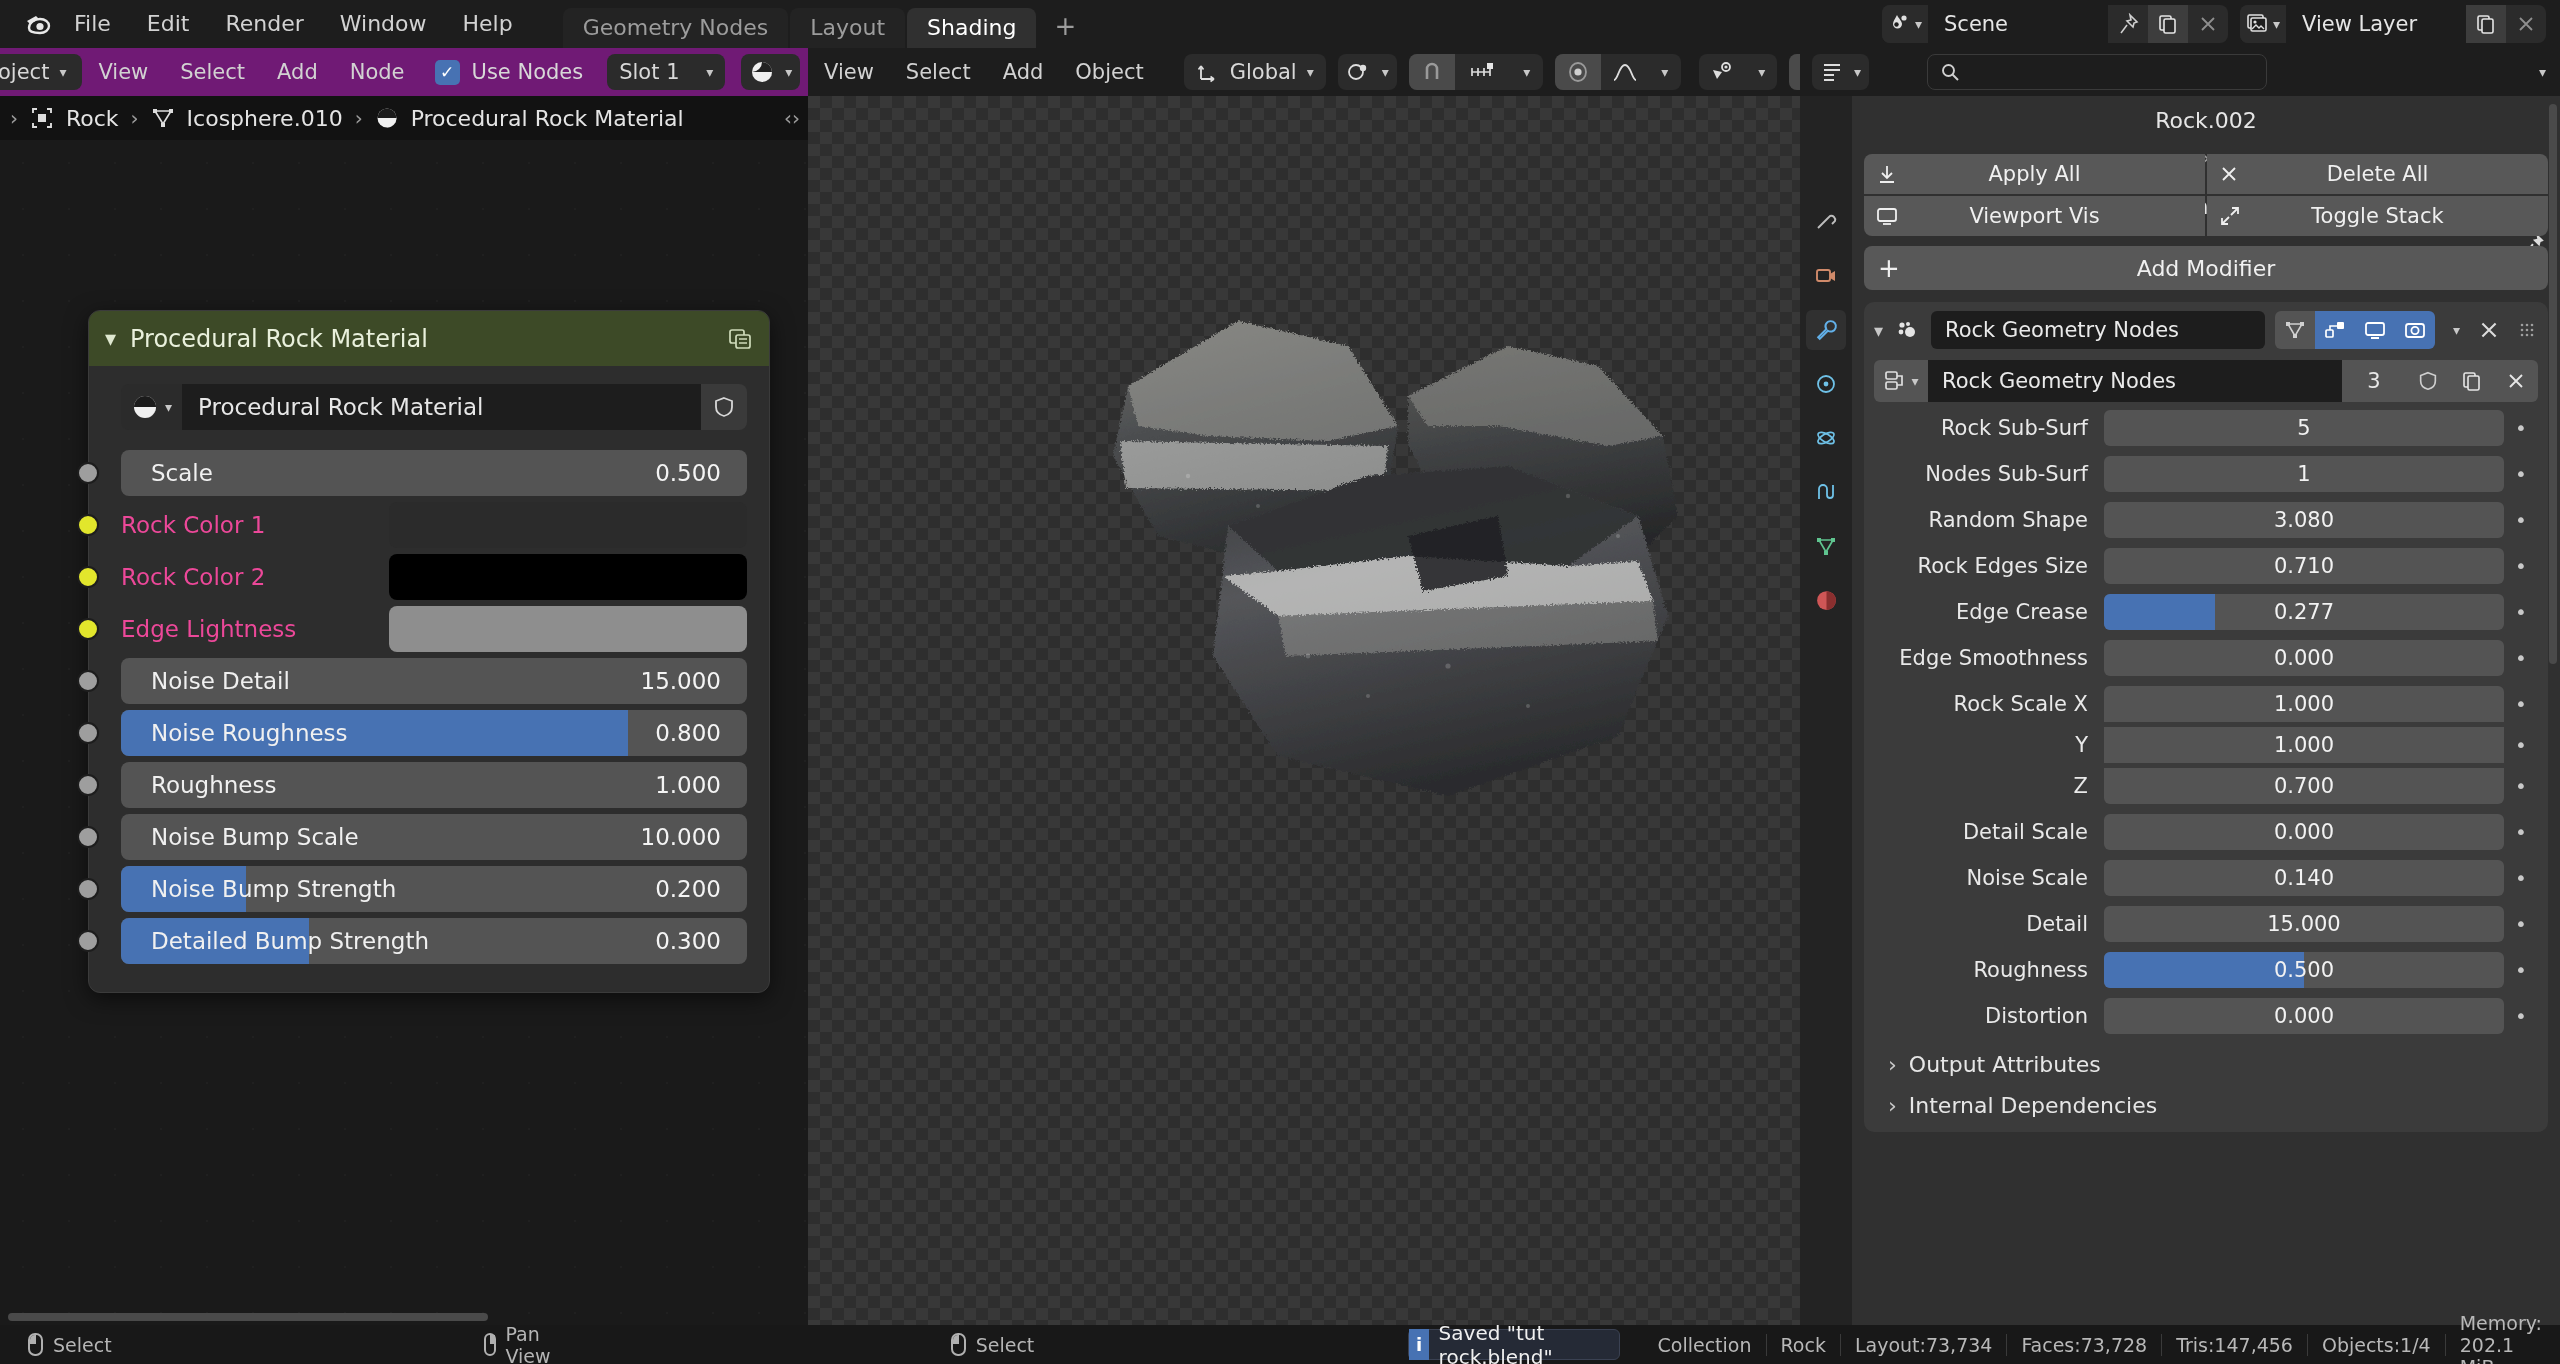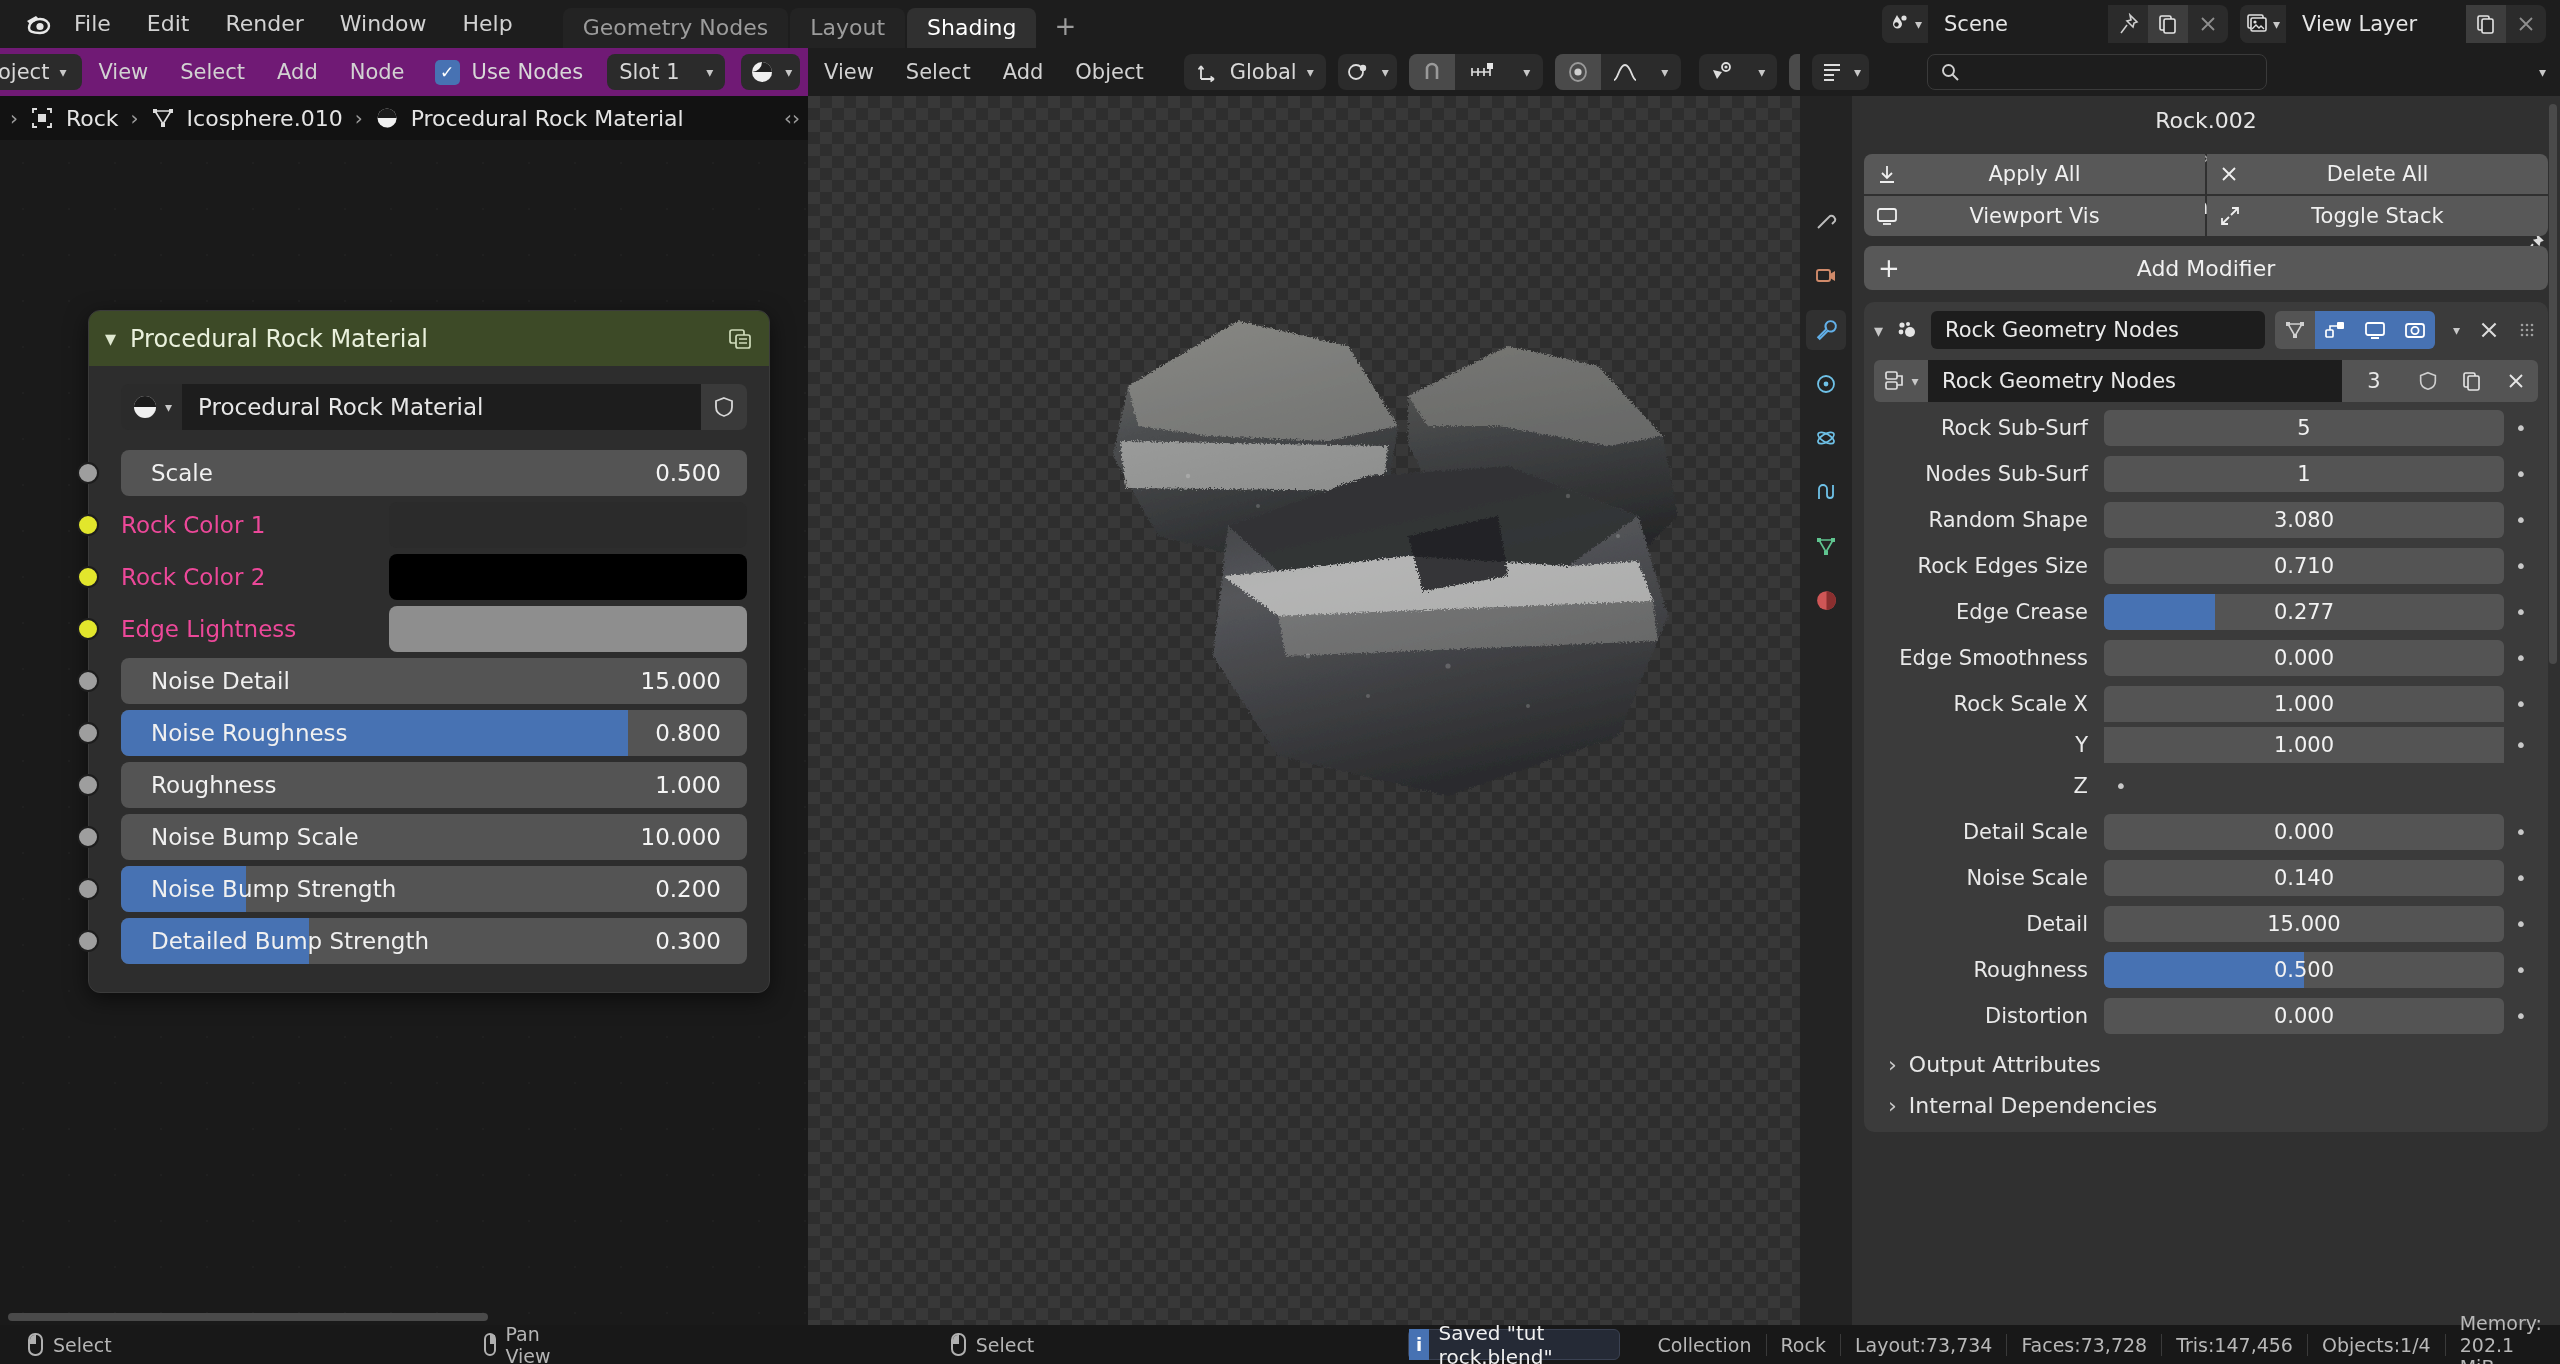--- a/index.html
+++ b/index.html
@@ -903,20 +903,24 @@
         <div class="parm tight">
           <span class="pl">Y</span>
           <div class="field midj">
             <span class="fill" style="width:0%"></span>
               <span class="v">1.000</span>
           </div>
           <span class="dot">•</span>
         </div>
         <div class="parm tight">
           <span class="pl">Z</span>
+          <div class="field botj">
+            <span class="fill" style="width:0%"></span>
+              <span class="v">0.700</span>
+          </div>
           <span class="dot">•</span>
         </div>
 
         <div class="parm">
           <span class="pl">Detail Scale</span>
           <div class="field">
             <span class="fill" style="width:0%"></span>
               <span class="v">0.000</span>
           </div>
           <span class="dot">•</span>

